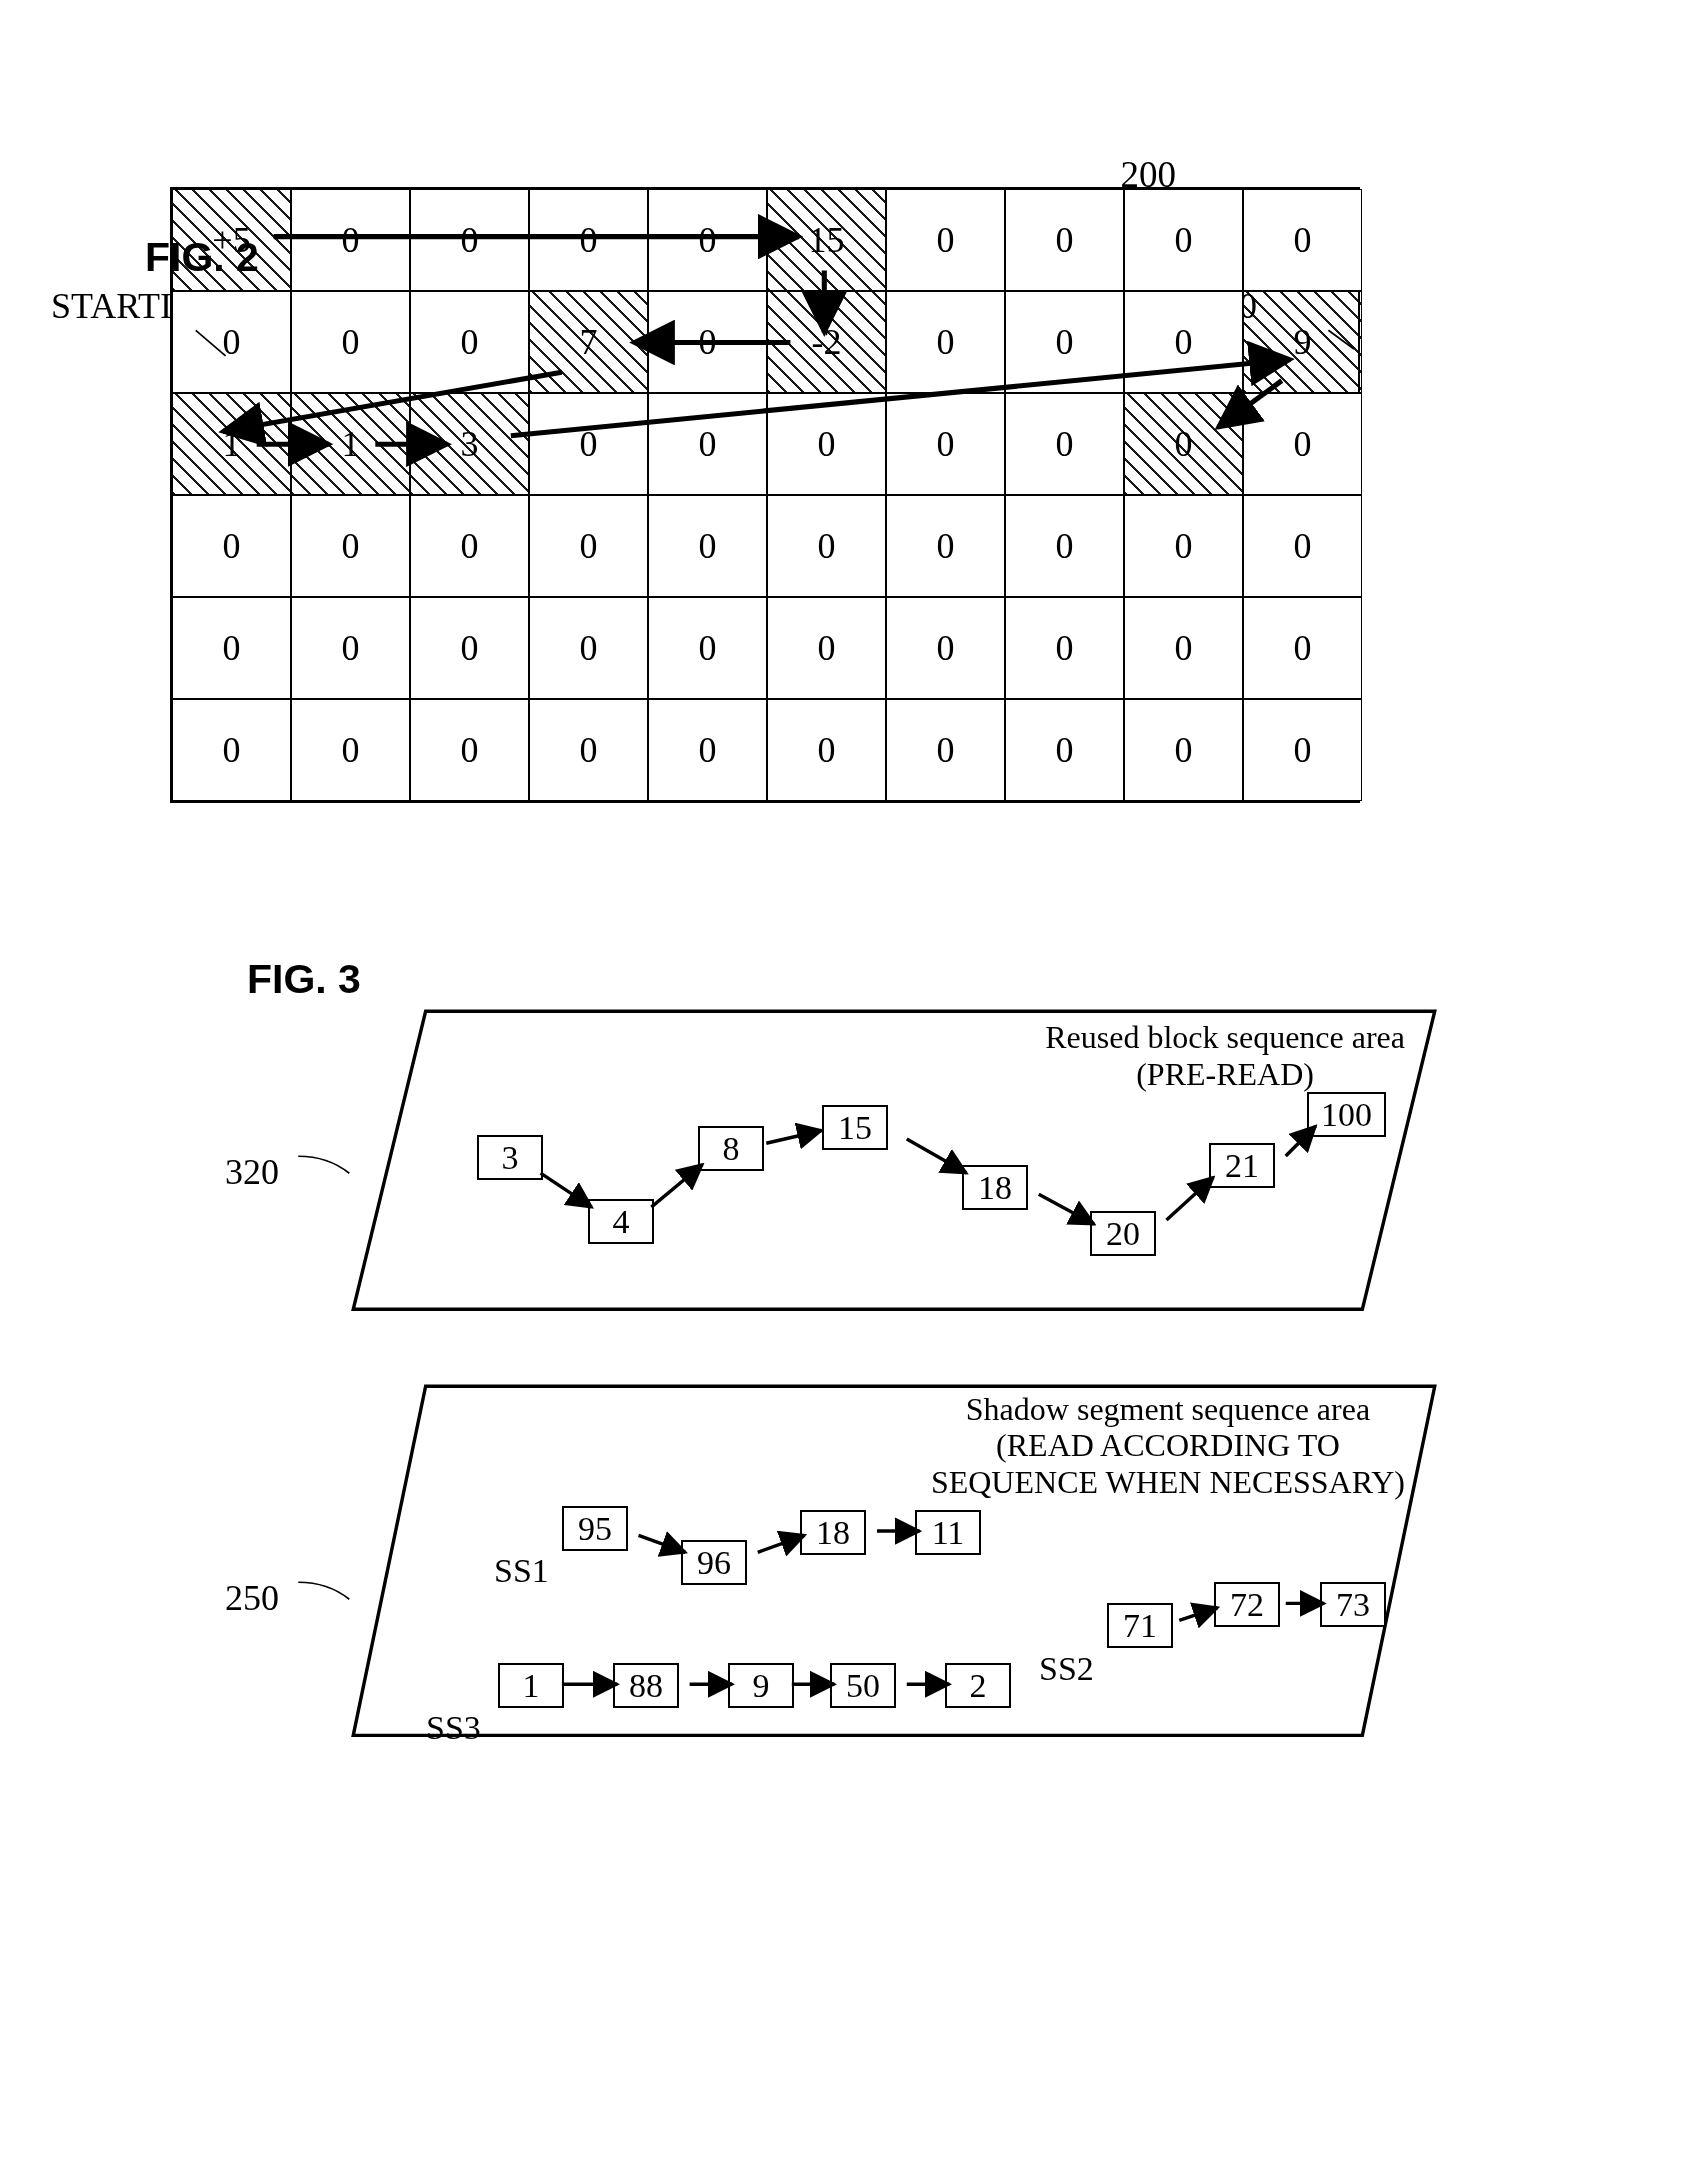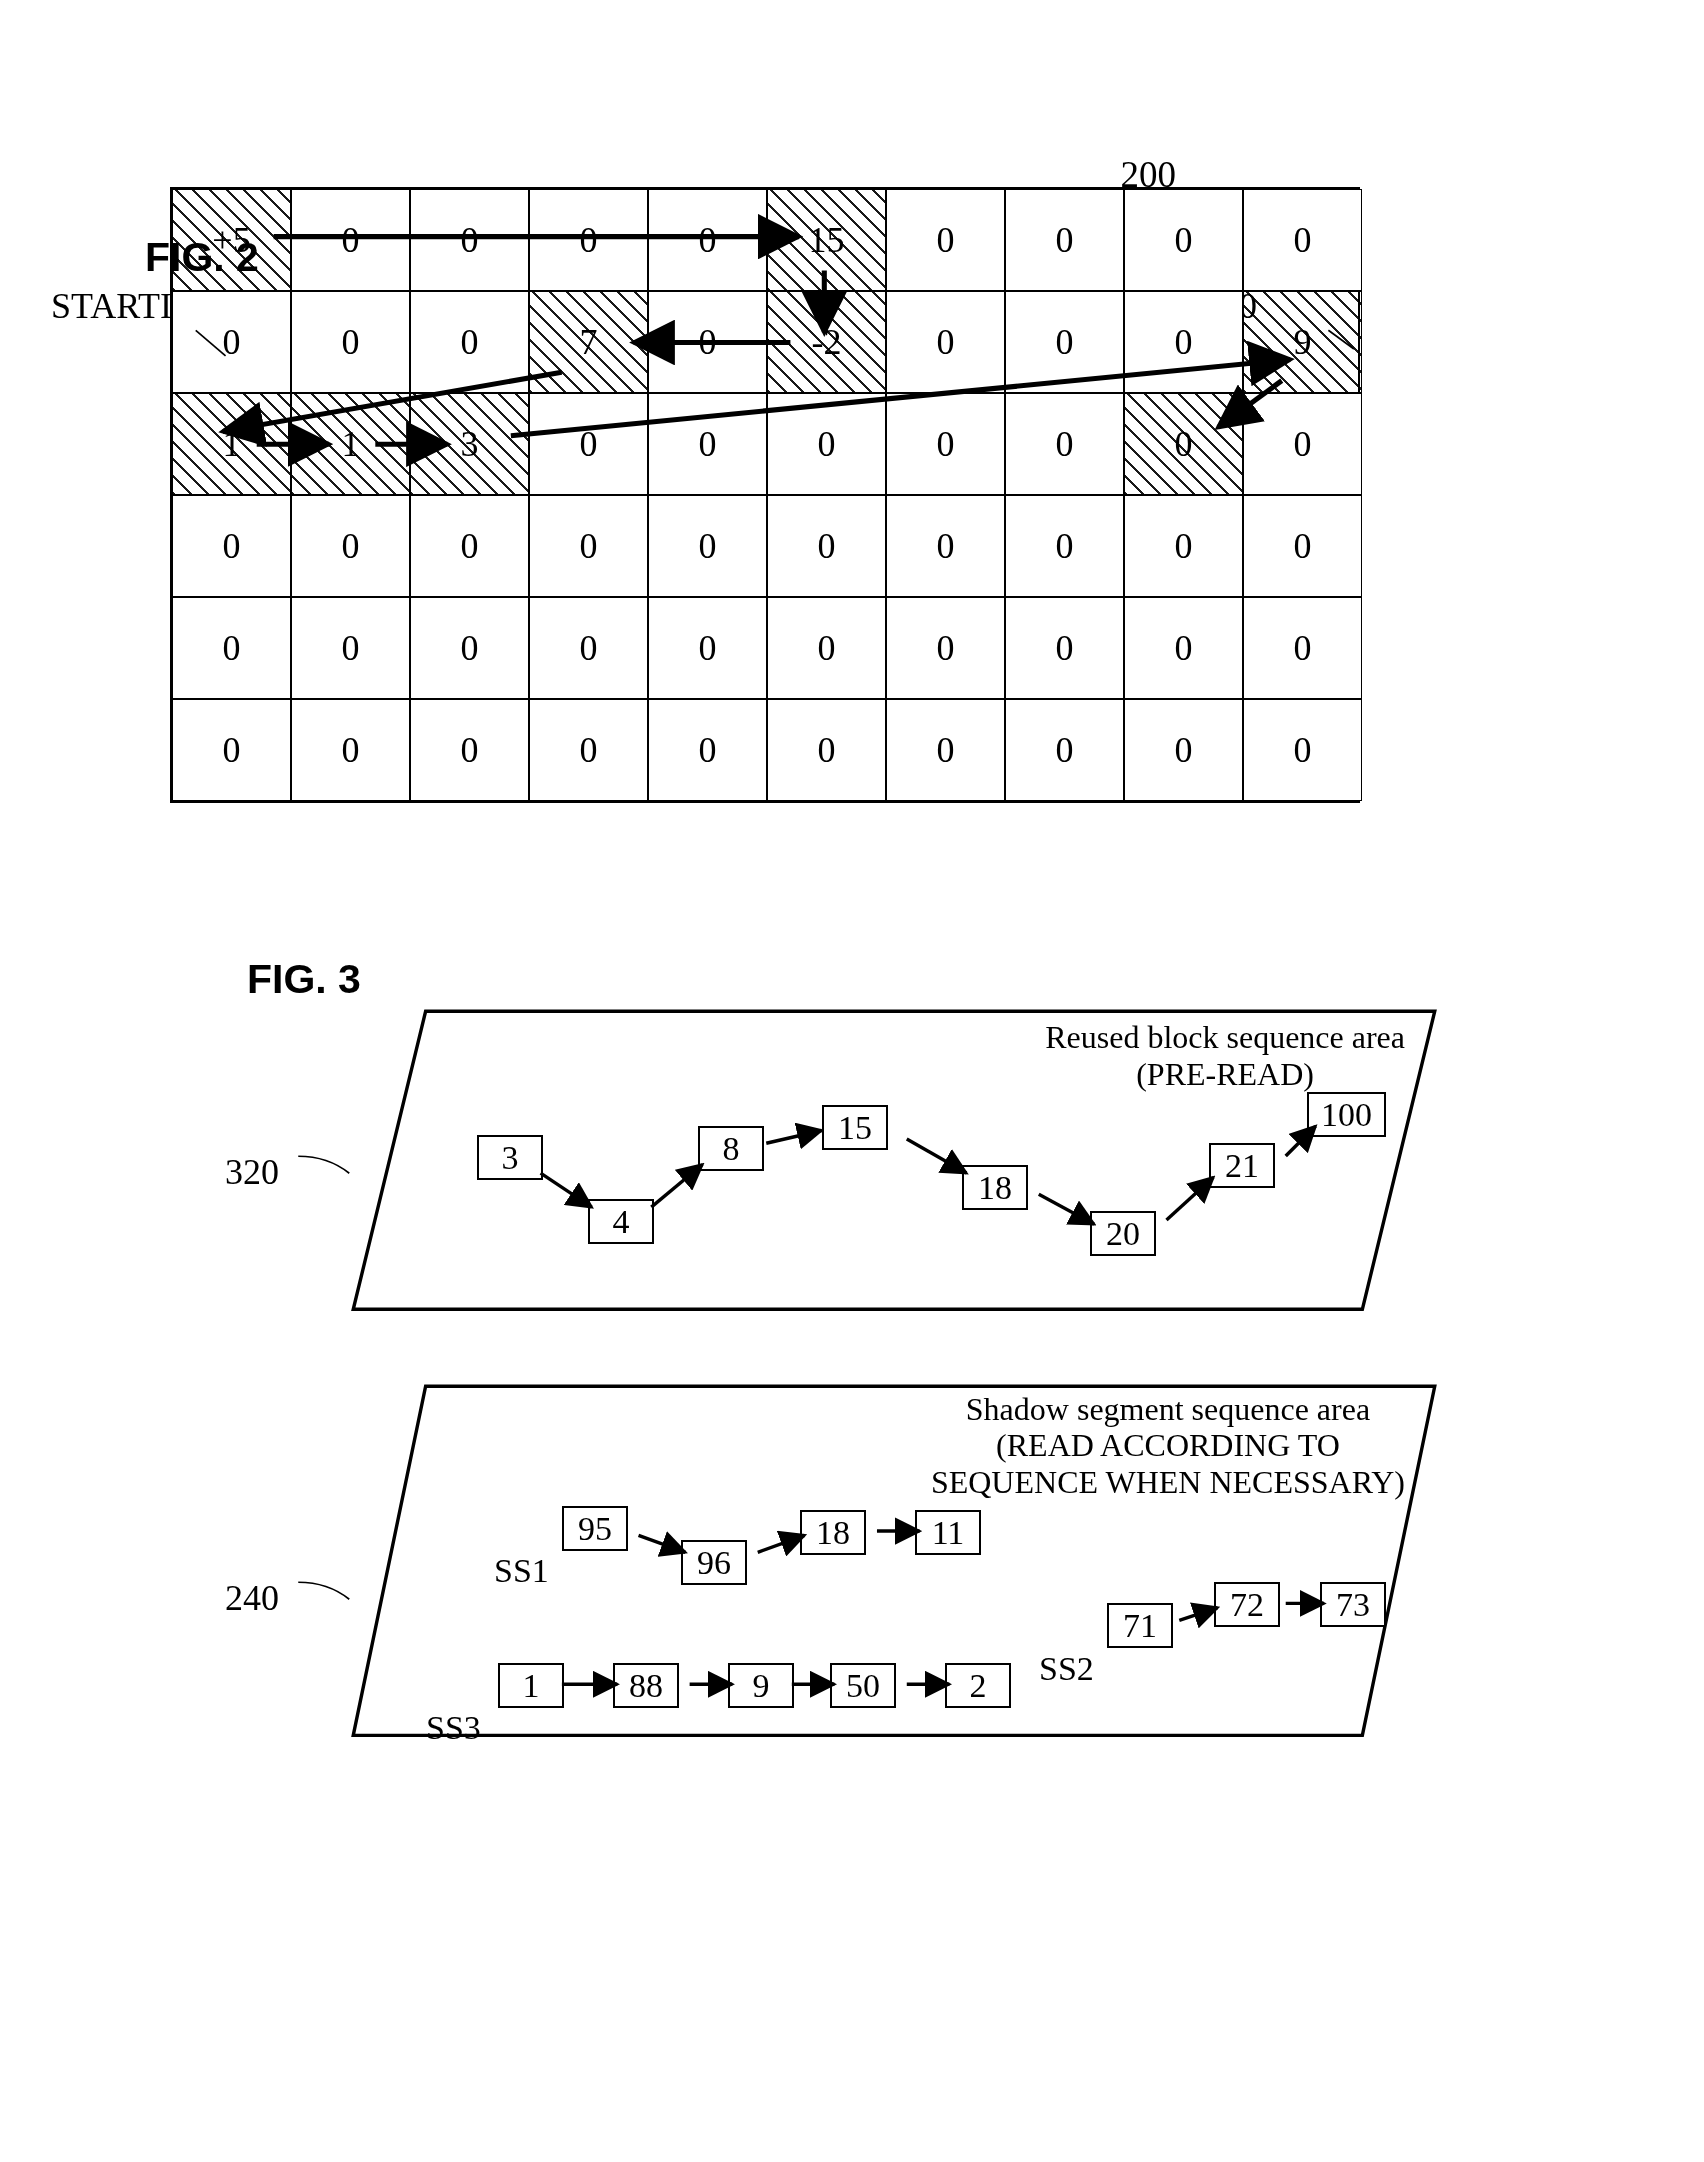--- a/index.html
+++ b/index.html
@@ -376,21 +376,21 @@
 
   <div class="parallelogram lower">
     <svg class="para-border" viewBox="0 0 1280 420">
       <polygon points="90,5 1275,5 1190,415 5,415" fill="none" stroke="#000" stroke-width="4"></polygon>
     </svg>
     <div class="para-title" style="top:8.5px">
       <span>Shadow segment sequence area</span><br>
       <span>(READ ACCORDING TO</span><br>
       <span>SEQUENCE WHEN NECESSARY)</span>
     </div>
-    <span class="side-ref" style="left:-124px;top:179px">240</span>
+    <span class="side-ref" style="left:-124px;top:179px">250</span>
     <svg style="position:absolute;left:-51px;top:196px;width:60px;height:34px" viewBox="0 0 70 40" width="60" height="34">
         <path d="M0 5 Q35 5 60 25" fill="none" stroke="#000" stroke-width="2"></path>
       </svg>
 
     <span class="seq-label" style="left:145px;top:128px">SS1</span>
     <div class="node" style="left:213px;top:124px"><span>95</span></div>
     <div class="node" style="left:332px;top:158px"><span>96</span></div>
     <div class="node" style="left:451px;top:128px"><span>18</span></div>
     <div class="node" style="left:566px;top:128px"><span>11</span></div>
 

